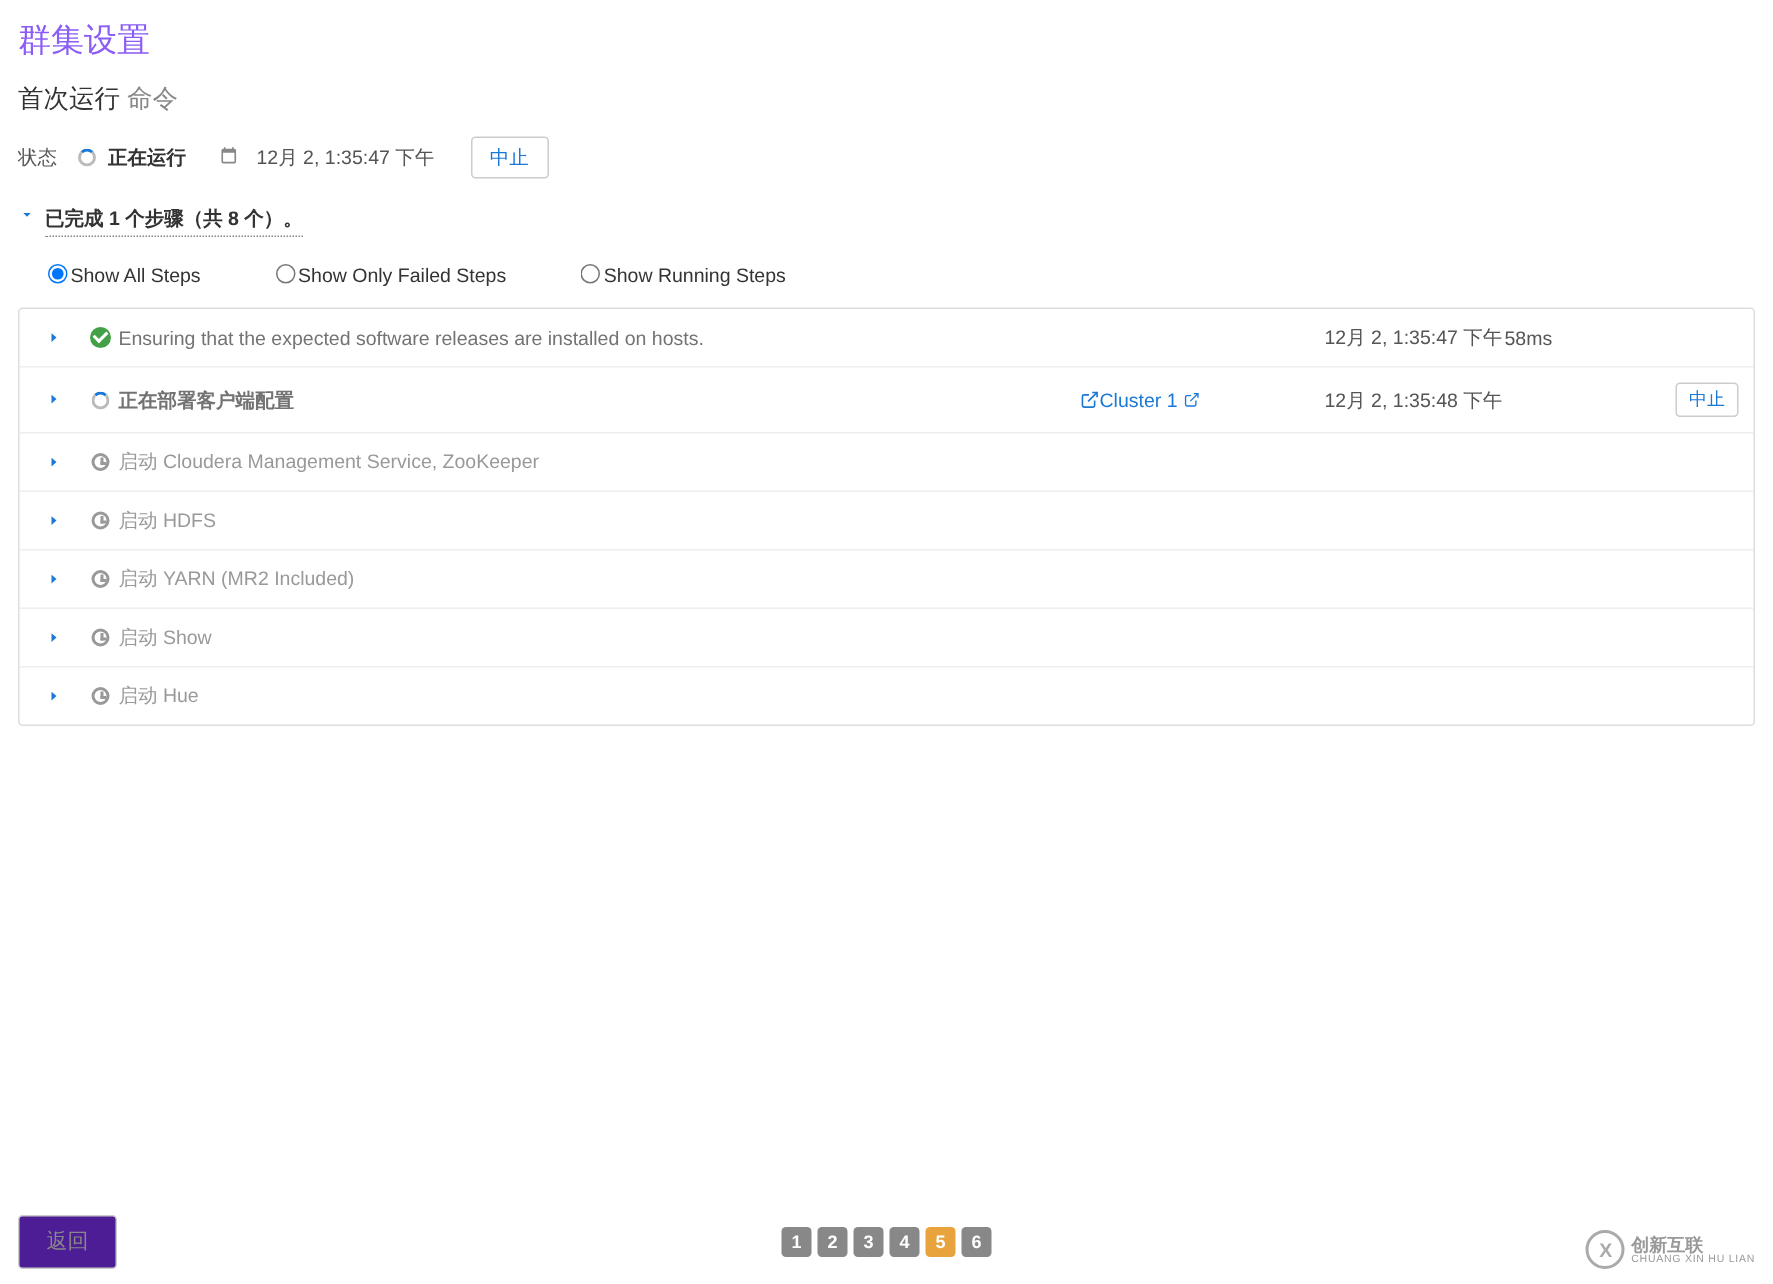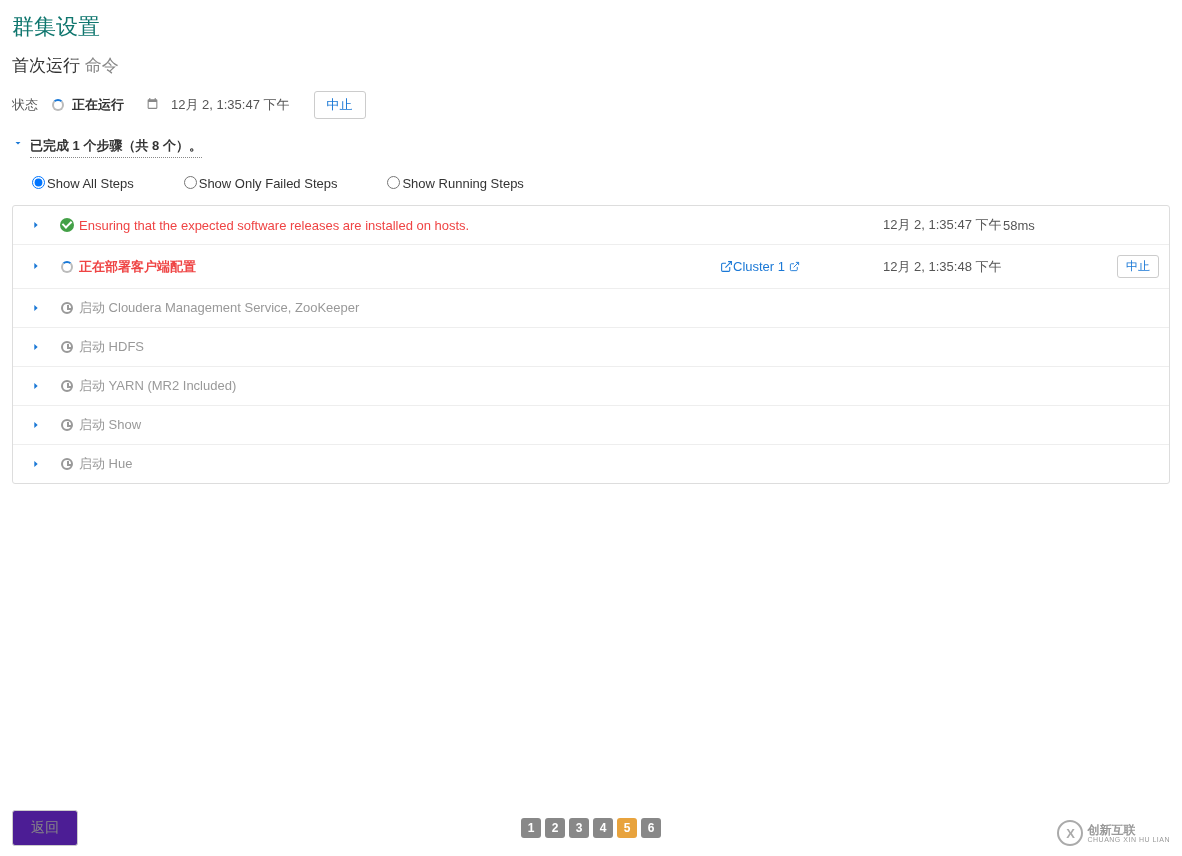--- a/index.html
+++ b/index.html
@@ -5,21 +5,21 @@
   * { box-sizing: border-box; margin: 0; padding: 0; }
   body {
     font-family: "Helvetica Neue", Helvetica, Arial, "Microsoft YaHei", sans-serif;
     font-size: 14px;
     color: #333;
     background: #fff;
     padding: 12px;
     position: relative;
     min-height: 856px;
   }
-  h1 { font-size: 22px; font-weight: 400; color: #0f766e; margin-bottom: 12px; }
+  h1 { font-size: 22px; font-weight: 400; color: #8b5cf6; margin-bottom: 12px; }
   .subtitle { font-size: 17px; color: #333; margin-bottom: 14px; }
   .subtitle .cmd-suffix { color: #888; font-weight: 300; }
   .status-line { display: flex; align-items: center; gap: 8px; margin-bottom: 18px; font-size: 13px; color: #555; }
   .status-label { color: #555; margin-right: 6px; }
   .spinner {
     width: 12px; height: 12px; border: 2px solid #bbb; border-top-color: #1a78d6;
     border-radius: 50%; display: inline-block; vertical-align: -2px;
     animation: spin 1s linear infinite;
   }
   @keyframes spin { to { transform: rotate(360deg); } }
@@ -52,21 +52,21 @@
     display: grid;
     grid-template-columns: 24px 24px 1fr 120px 150px 120px 100px 56px;
     align-items: center;
     padding: 10px 10px 10px 18px;
     border-top: 1px solid #eee;
     font-size: 13px;
   }
   .steps-list .step-row:first-child { border-top: none; }
   .step-caret { color: #1a78d6; cursor: pointer; }
   .step-status { display: flex; align-items: center; justify-content: center; }
-  .step-desc { color: #ef4444; }
+  .step-desc { color: #737373; }
   .step-desc.running { font-weight: 700; }
   .step-desc.pending { color: #999; }
   .check-icon {
     width: 14px; height: 14px; border-radius: 50%; background: #43a047;
     position: relative; display: inline-block;
   }
   .check-icon::after {
     content: ""; position: absolute; left: 4px; top: 1px;
     width: 4px; height: 7px; border: solid #fff; border-width: 0 2px 2px 0;
     transform: rotate(45deg);

